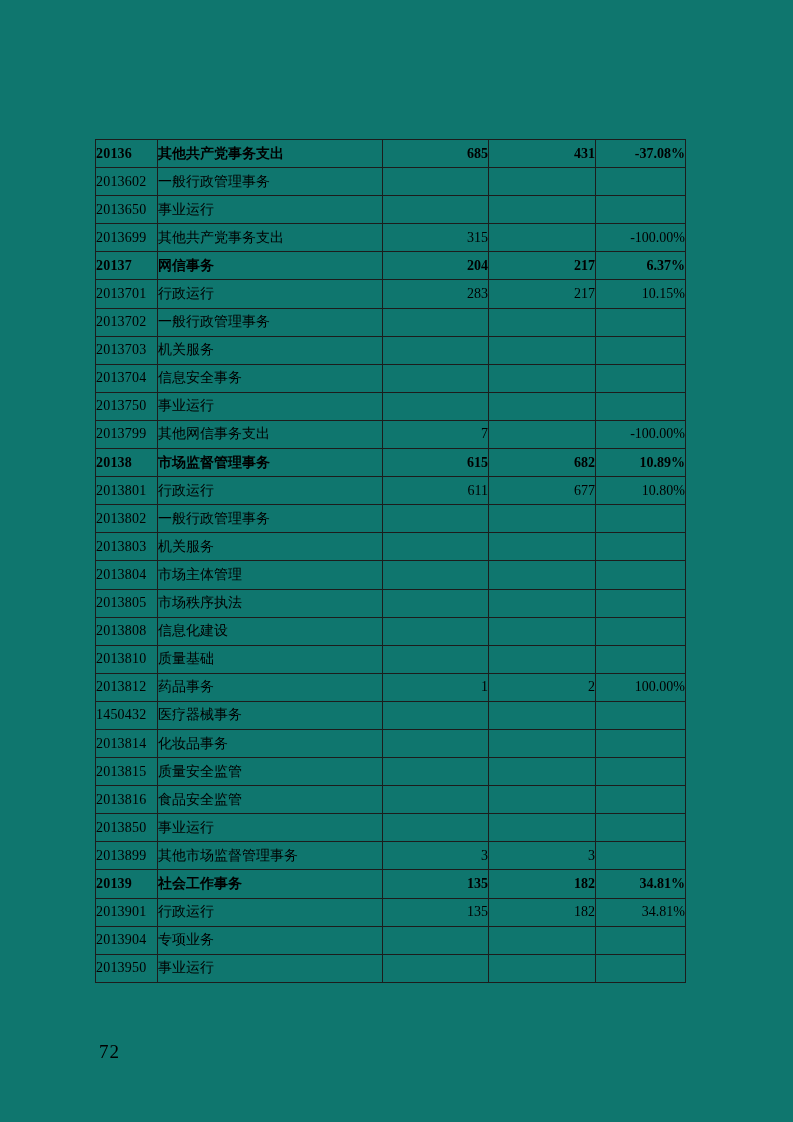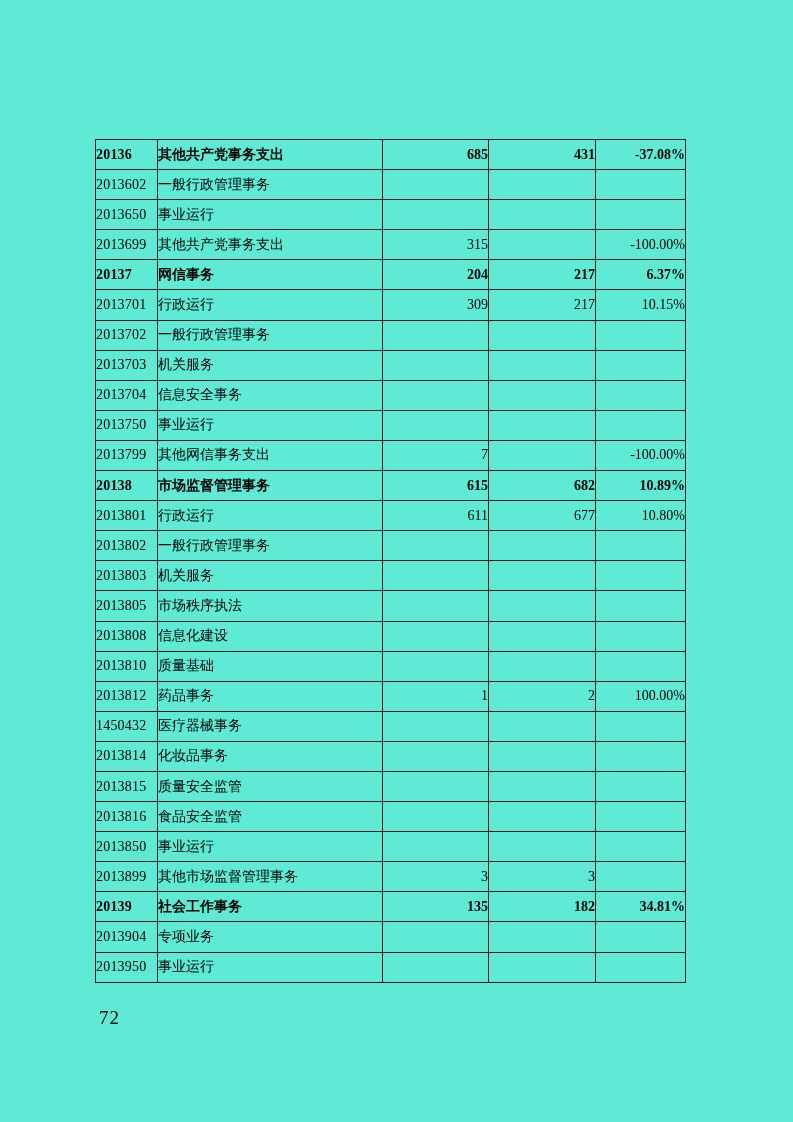--- a/index.html
+++ b/index.html
@@ -13,21 +13,21 @@
     position: relative;
     font-family: "Liberation Serif", "DejaVu Serif", serif;
     color: #000000;
     overflow: hidden;
   }
   .page {
     position: absolute;
     left: 0; top: 0;
     width: 793px;
     height: 1122px;
-    background: #5eead4;
+    background: #0f766e;
     text-decoration: underline;
   }
   table.budget {
     position: absolute;
     left: 95px;
     top: 139px;
     width: 590px;
     height: 844px;
     border-collapse: collapse;
     table-layout: fixed;
@@ -54,21 +54,21 @@
     text-align: right;
     padding-right: 6px;
     font-size: 13.5px;
   }
   tr.bold td {
     font-weight: 700;
   }
   .page-number {
     position: absolute;
     left: 99px;
-    top: 1007px;
+    top: 1041px;
     font-size: 19px;
     letter-spacing: 1px;
   }
 </style>
 </head>
 <body>
 
 <div class="page">
 
   <table class="budget">
@@ -111,21 +111,21 @@
         <tr class="bold">
     <td class="code">20137</td>
     <td class="name">网信事务</td>
     <td class="num">204</td>
     <td class="num">217</td>
     <td class="num">6.37%</td>
   </tr>
         <tr>
     <td class="code">2013701</td>
     <td class="name">行政运行</td>
-    <td class="num">309</td>
+    <td class="num">283</td>
     <td class="num">217</td>
     <td class="num">10.15%</td>
   </tr>
         <tr>
     <td class="code">2013702</td>
     <td class="name">一般行政管理事务</td>
     <td class="num"></td>
     <td class="num"></td>
     <td class="num"></td>
   </tr>
@@ -179,20 +179,27 @@
     <td class="num"></td>
   </tr>
         <tr>
     <td class="code">2013803</td>
     <td class="name">机关服务</td>
     <td class="num"></td>
     <td class="num"></td>
     <td class="num"></td>
   </tr>
         <tr>
+    <td class="code">2013804</td>
+    <td class="name">市场主体管理</td>
+    <td class="num"></td>
+    <td class="num"></td>
+    <td class="num"></td>
+  </tr>
+        <tr>
     <td class="code">2013805</td>
     <td class="name">市场秩序执法</td>
     <td class="num"></td>
     <td class="num"></td>
     <td class="num"></td>
   </tr>
         <tr>
     <td class="code">2013808</td>
     <td class="name">信息化建设</td>
     <td class="num"></td>
@@ -256,20 +263,27 @@
     <td class="num"></td>
   </tr>
         <tr class="bold">
     <td class="code">20139</td>
     <td class="name">社会工作事务</td>
     <td class="num">135</td>
     <td class="num">182</td>
     <td class="num">34.81%</td>
   </tr>
         <tr>
+    <td class="code">2013901</td>
+    <td class="name">行政运行</td>
+    <td class="num">135</td>
+    <td class="num">182</td>
+    <td class="num">34.81%</td>
+  </tr>
+        <tr>
     <td class="code">2013904</td>
     <td class="name">专项业务</td>
     <td class="num"></td>
     <td class="num"></td>
     <td class="num"></td>
   </tr>
         <tr>
     <td class="code">2013950</td>
     <td class="name">事业运行</td>
     <td class="num"></td>

